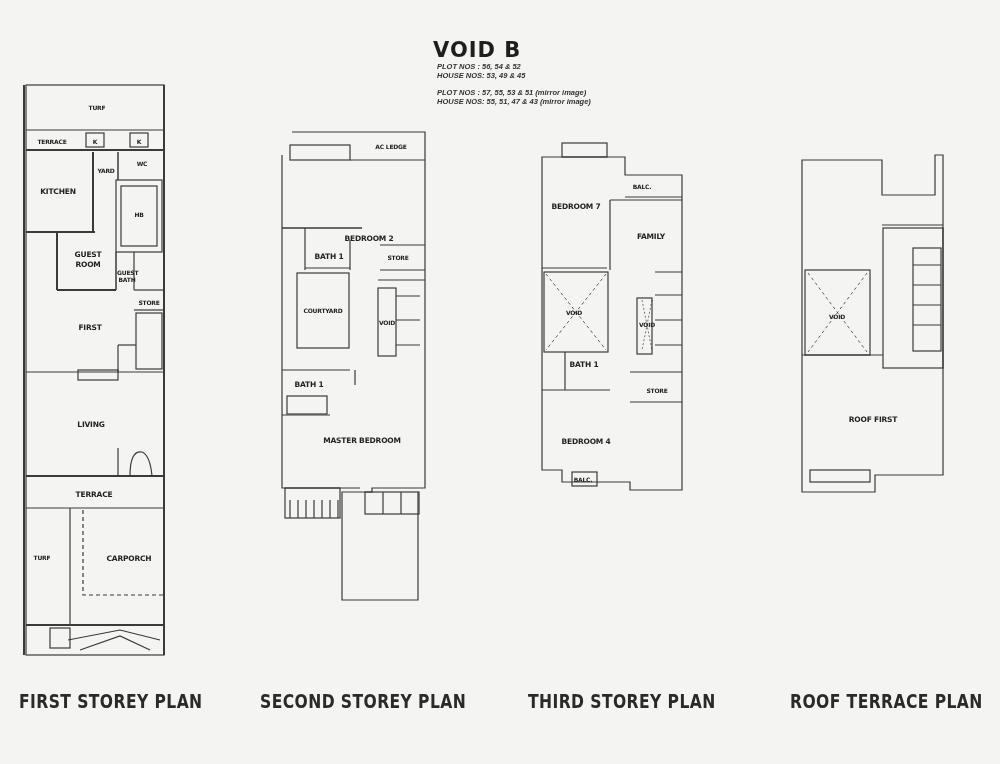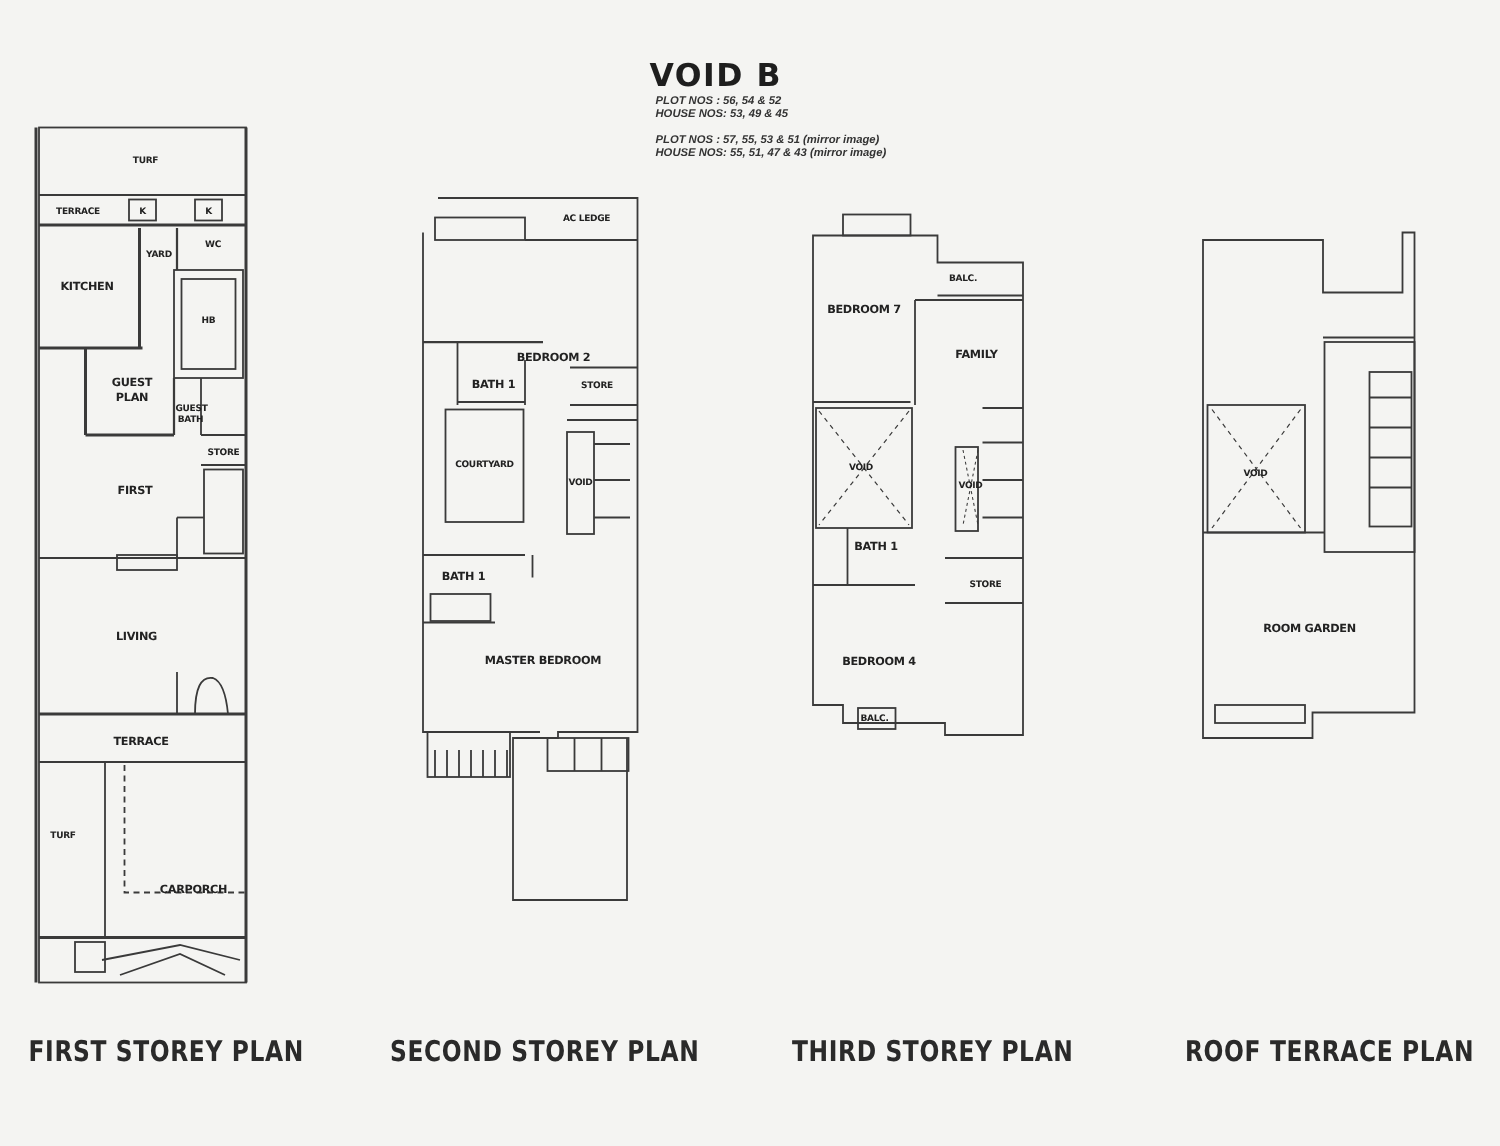--- a/index.html
+++ b/index.html
@@ -116,28 +116,28 @@
 </svg>
 
 <div class="room sm" style="left:97px;top:107px;">TURF</div>
 <div class="room sm" style="left:52px;top:141px;">TERRACE</div>
 <div class="room sm" style="left:95px;top:141px;">K</div>
 <div class="room sm" style="left:139px;top:141px;">K</div>
 <div class="room sm" style="left:142px;top:163px;">WC</div>
 <div class="room sm" style="left:106px;top:170px;">YARD</div>
 <div class="room md" style="left:58px;top:191px;">KITCHEN</div>
 <div class="room sm" style="left:139px;top:214px;">HB</div>
-<div class="room md" style="left:88px;top:260px;width:40px;white-space:normal;line-height:10px;">GUEST PLAN</div>
+<div class="room md" style="left:88px;top:260px;width:40px;white-space:normal;line-height:10px;">GUEST ROOM</div>
 <div class="room sm" style="left:127px;top:276px;width:20px;white-space:normal;line-height:7px;">GUEST BATH</div>
 <div class="room sm" style="left:149px;top:302px;">STORE</div>
 <div class="room md" style="left:90px;top:327px;">FIRST</div>
 <div class="room md" style="left:91px;top:424px;">LIVING</div>
 <div class="room md" style="left:94px;top:494px;">TERRACE</div>
 <div class="room sm" style="left:42px;top:557px;">TURF</div>
-<div class="room md" style="left:129px;top:558px;margin-top:35px;">CARPORCH</div>
+<div class="room md" style="left:129px;top:558px;">CARPORCH</div>
 
 <div class="room sm" style="left:391px;top:146px;">AC LEDGE</div>
 <div class="room md" style="left:369px;top:204px;margin-top:34px;">BEDROOM 2</div>
 <div class="room md" style="left:329px;top:256px;">BATH 1</div>
 <div class="room sm" style="left:398px;top:257px;">STORE</div>
 <div class="room sm" style="left:323px;top:310px;">COURTYARD</div>
 <div class="room sm" style="left:387px;top:322px;">VOID</div>
 <div class="room md" style="left:309px;top:384px;">BATH 1</div>
 <div class="room md" style="left:362px;top:440px;">MASTER BEDROOM</div>
 
@@ -145,18 +145,18 @@
 <div class="room md" style="left:576px;top:206px;">BEDROOM 7</div>
 <div class="room md" style="left:651px;top:236px;">FAMILY</div>
 <div class="room sm" style="left:574px;top:312px;">VOID</div>
 <div class="room sm" style="left:647px;top:324px;">VOID</div>
 <div class="room md" style="left:584px;top:364px;">BATH 1</div>
 <div class="room sm" style="left:657px;top:390px;">STORE</div>
 <div class="room md" style="left:586px;top:441px;">BEDROOM 4</div>
 <div class="room sm" style="left:583px;top:479px;">BALC.</div>
 
 <div class="room sm" style="left:837px;top:316px;">VOID</div>
-<div class="room md" style="left:873px;top:419px;">ROOM GARDEN</div>
+<div class="room md" style="left:873px;top:419px;">ROOF FIRST</div>
 
 <div class="plan-title" style="left:19px;">FIRST STOREY PLAN</div>
 <div class="plan-title" style="left:260px;">SECOND STOREY PLAN</div>
 <div class="plan-title" style="left:528px;">THIRD STOREY PLAN</div>
 <div class="plan-title" style="left:790px;">ROOF TERRACE PLAN</div>
 
 </body></html>

